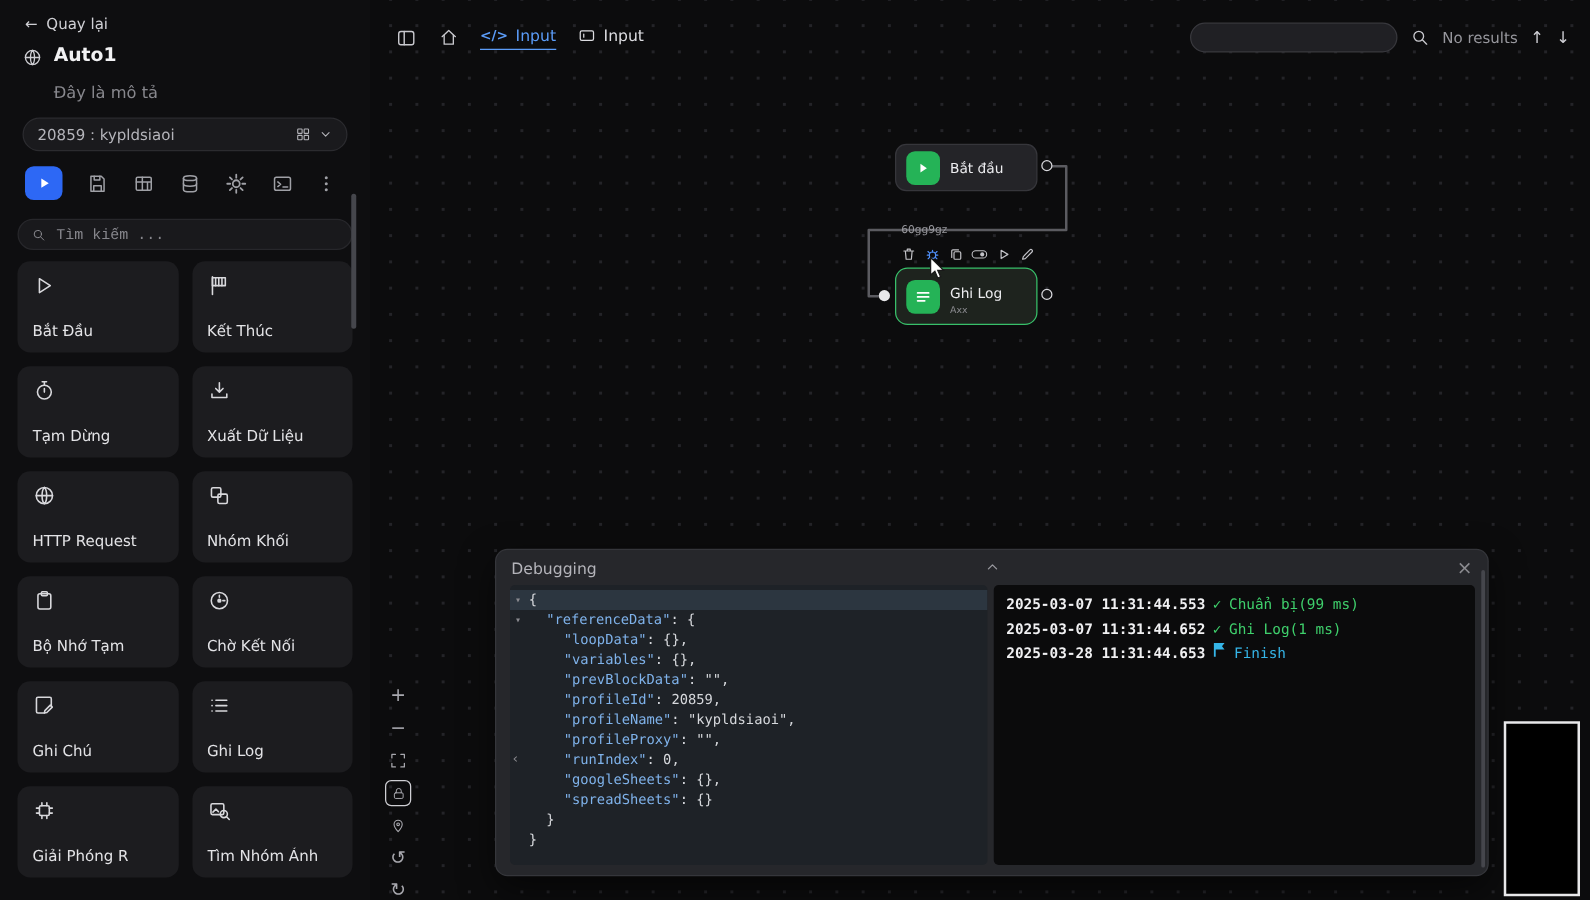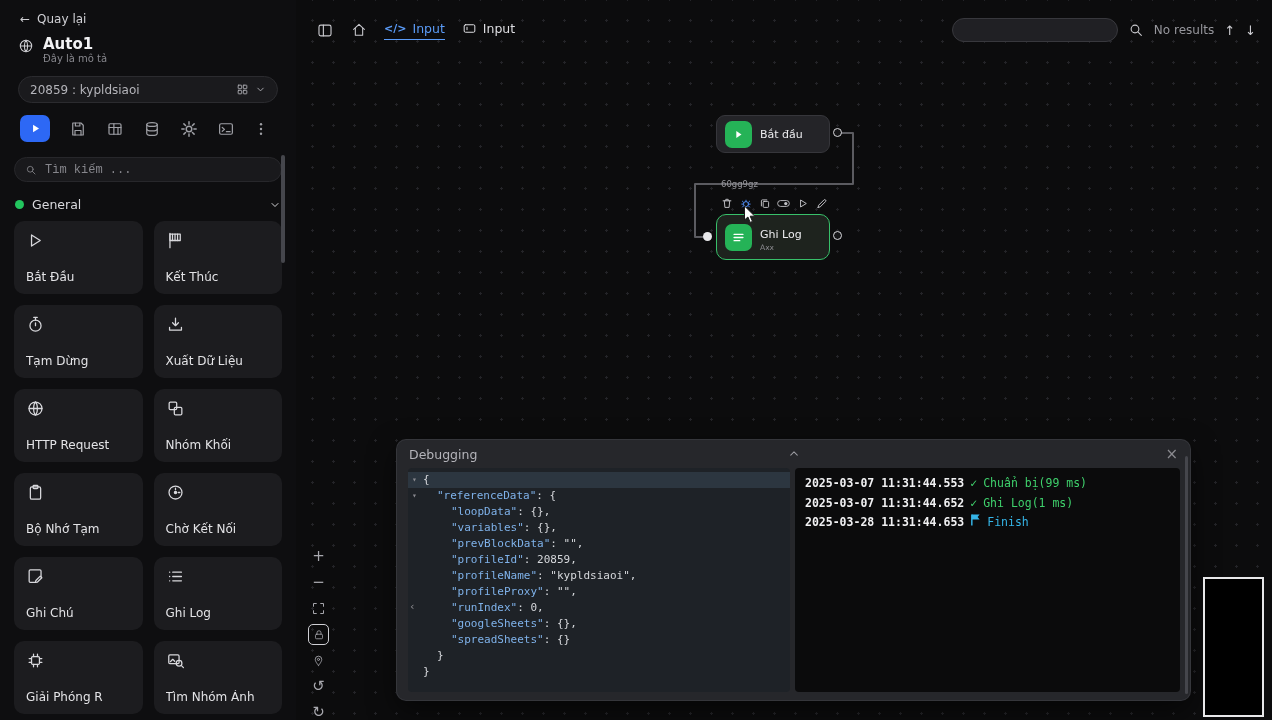--- a/index.html
+++ b/index.html
@@ -8,21 +8,21 @@
   .app{display:flex;width:1272px;height:720px;position:relative}
   svg{display:block}
   .st{fill:none;stroke:currentColor;stroke-width:1.6;stroke-linecap:round;stroke-linejoin:round}
 
   
   .sidebar{width:296px;flex-shrink:0;background:#0e0e10;position:relative;overflow:hidden}
   .back-row{display:flex;align-items:center;gap:7px;padding:12px 20px 0;font-size:12px;color:#cfcfd4}
   .app-row{display:flex;gap:9px;padding:9px 18px 0}
   .app-globe{color:#cfcfd4;margin-top:3px}
   .app-name{font-size:15px;font-weight:bold;color:#f2f2f4}
-  .app-desc{font-size:10px;color:#87878d;margin-top:0}
+  .app-desc{font-size:13px;color:#87878d;margin-top:14px}
   .profile-select{margin:12px 18px 0;height:27px;background:#1a1a1d;border:1px solid #2b2b2f;border-radius:14px;
     display:flex;align-items:center;padding:0 11px;font-size:12px;color:#b4b4ba;gap:6px}
   .profile-select .grow{flex:1}
   .sidebar-toolbar{margin:12px 20px 0;display:flex;align-items:center;gap:19px;color:#9fa0a6}
   .run-btn{width:30px;height:27px;border-radius:7px;background:#2d68f5;display:flex;align-items:center;justify-content:center}
   .sidebar-search{margin:15px 14px 0;height:25px;background:#19191c;border:1px solid #27272b;border-radius:13px;
     display:flex;align-items:center;gap:8px;padding:0 10px;color:#8b8b91}
   .sidebar-search input{background:transparent;border:none;outline:none;color:#bdbdc2;font-size:12px;width:100%;font-family:Liberation Mono, monospace}
   .sidebar-search input::placeholder{color:#86868c}
   .section-row{margin:15px 15px 0;display:flex;align-items:center;gap:8px;font-size:12.5px;color:#d9d9dd}
@@ -208,30 +208,20 @@
         <svg width="12" height="12" viewBox="0 0 24 24">
             <g class="st" stroke-width="2">
               <circle cx="10.5" cy="10.5" r="5.8"></circle>
               <path d="M14.8 14.8L20 20"></path>
             </g>
           </svg>
       </span>
       <input type="text" placeholder="Tìm kiếm ..." style="">
     </div>
 
-    <div class="section-row">
-      <span class="dot-green"></span>
-      <span>General</span>
-      <span class="grow"></span>
-      <span>
-        <svg width="12" height="12" viewBox="0 0 20 20">
-            <path class="st" d="M5 7.5l5 5 5-5"></path>
-          </svg>
-      </span>
-    </div>
 
     <div class="blocks-grid">
       <div class="card">
         <span class="blk-ic">
           <svg width="19" height="19" viewBox="0 0 24 24">
               <path class="st" d="M7 5l11 7-11 7z"></path>
             </svg>
           </span>
         <span class="card-label">Bắt Đầu</span>
       </div>

